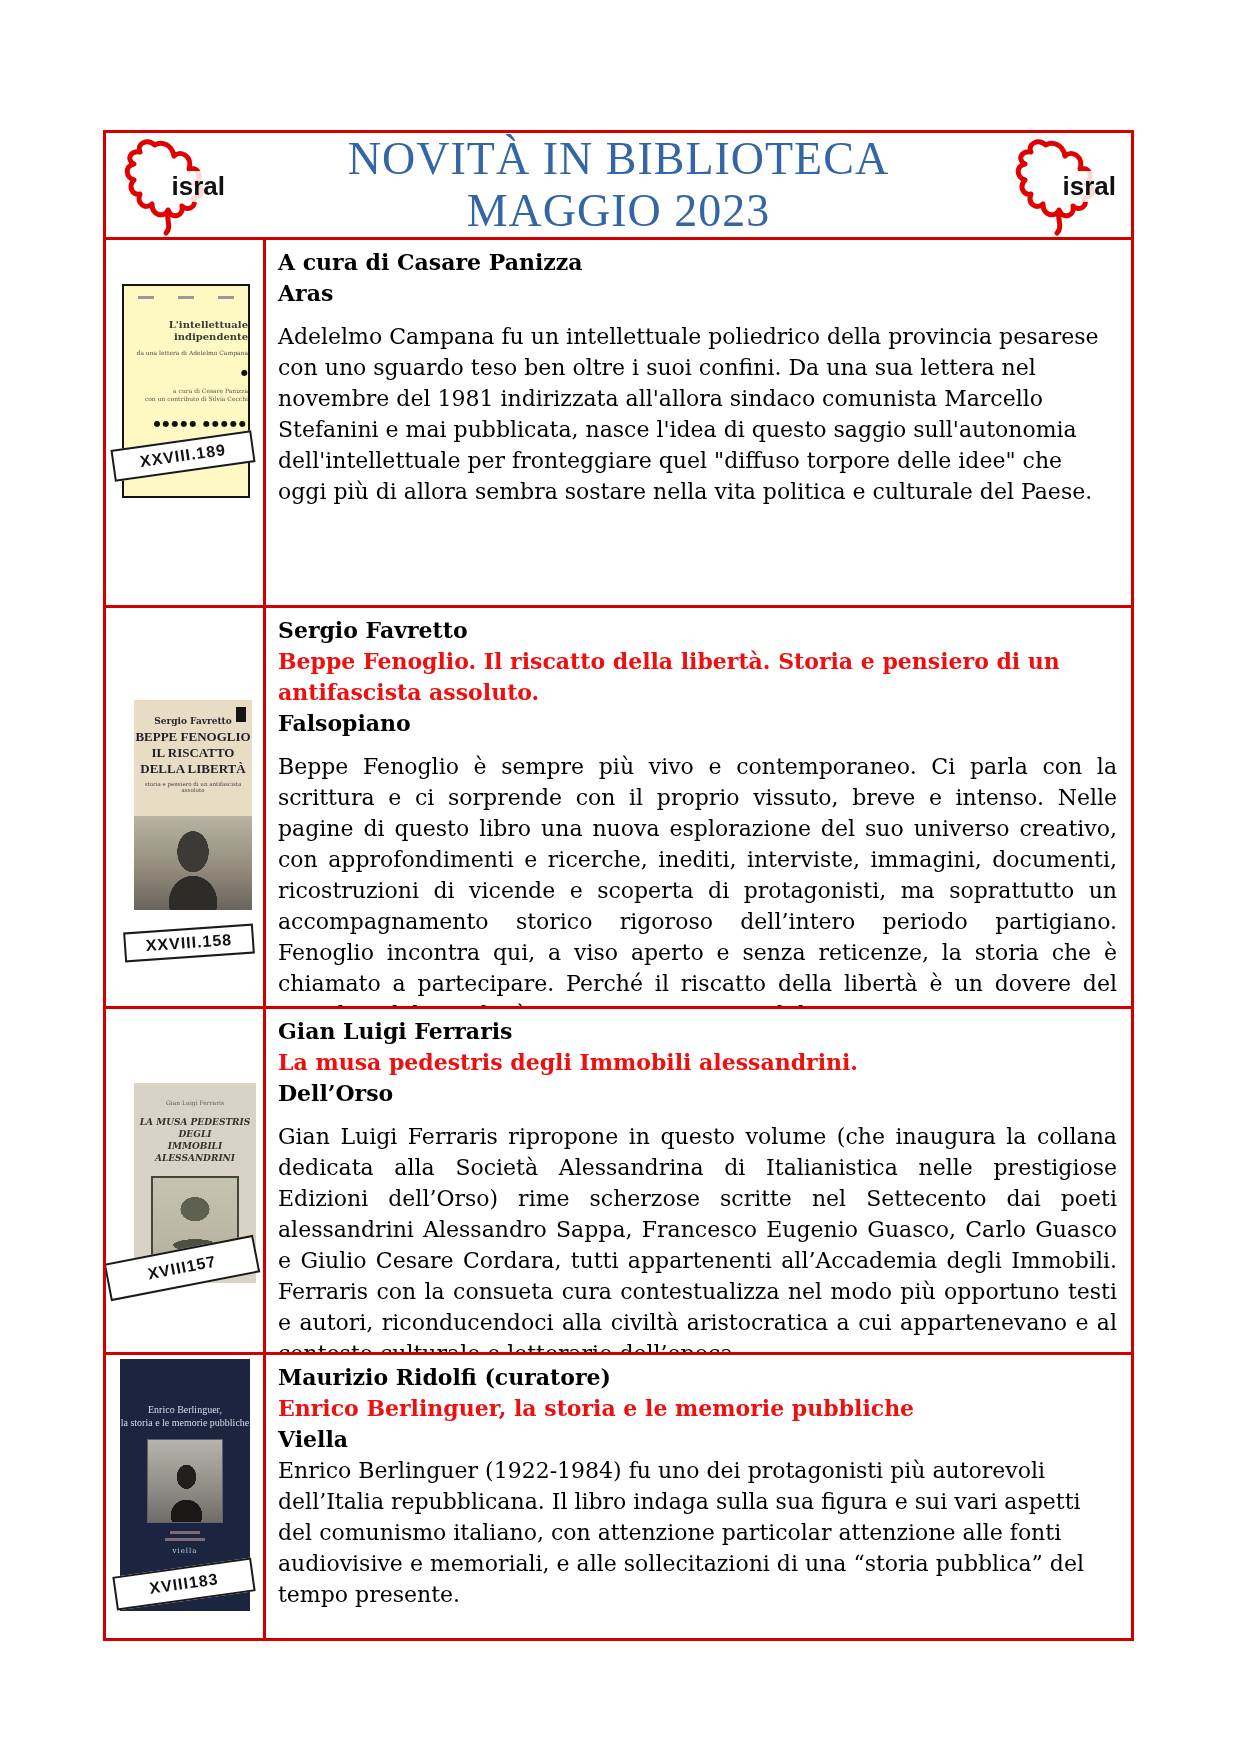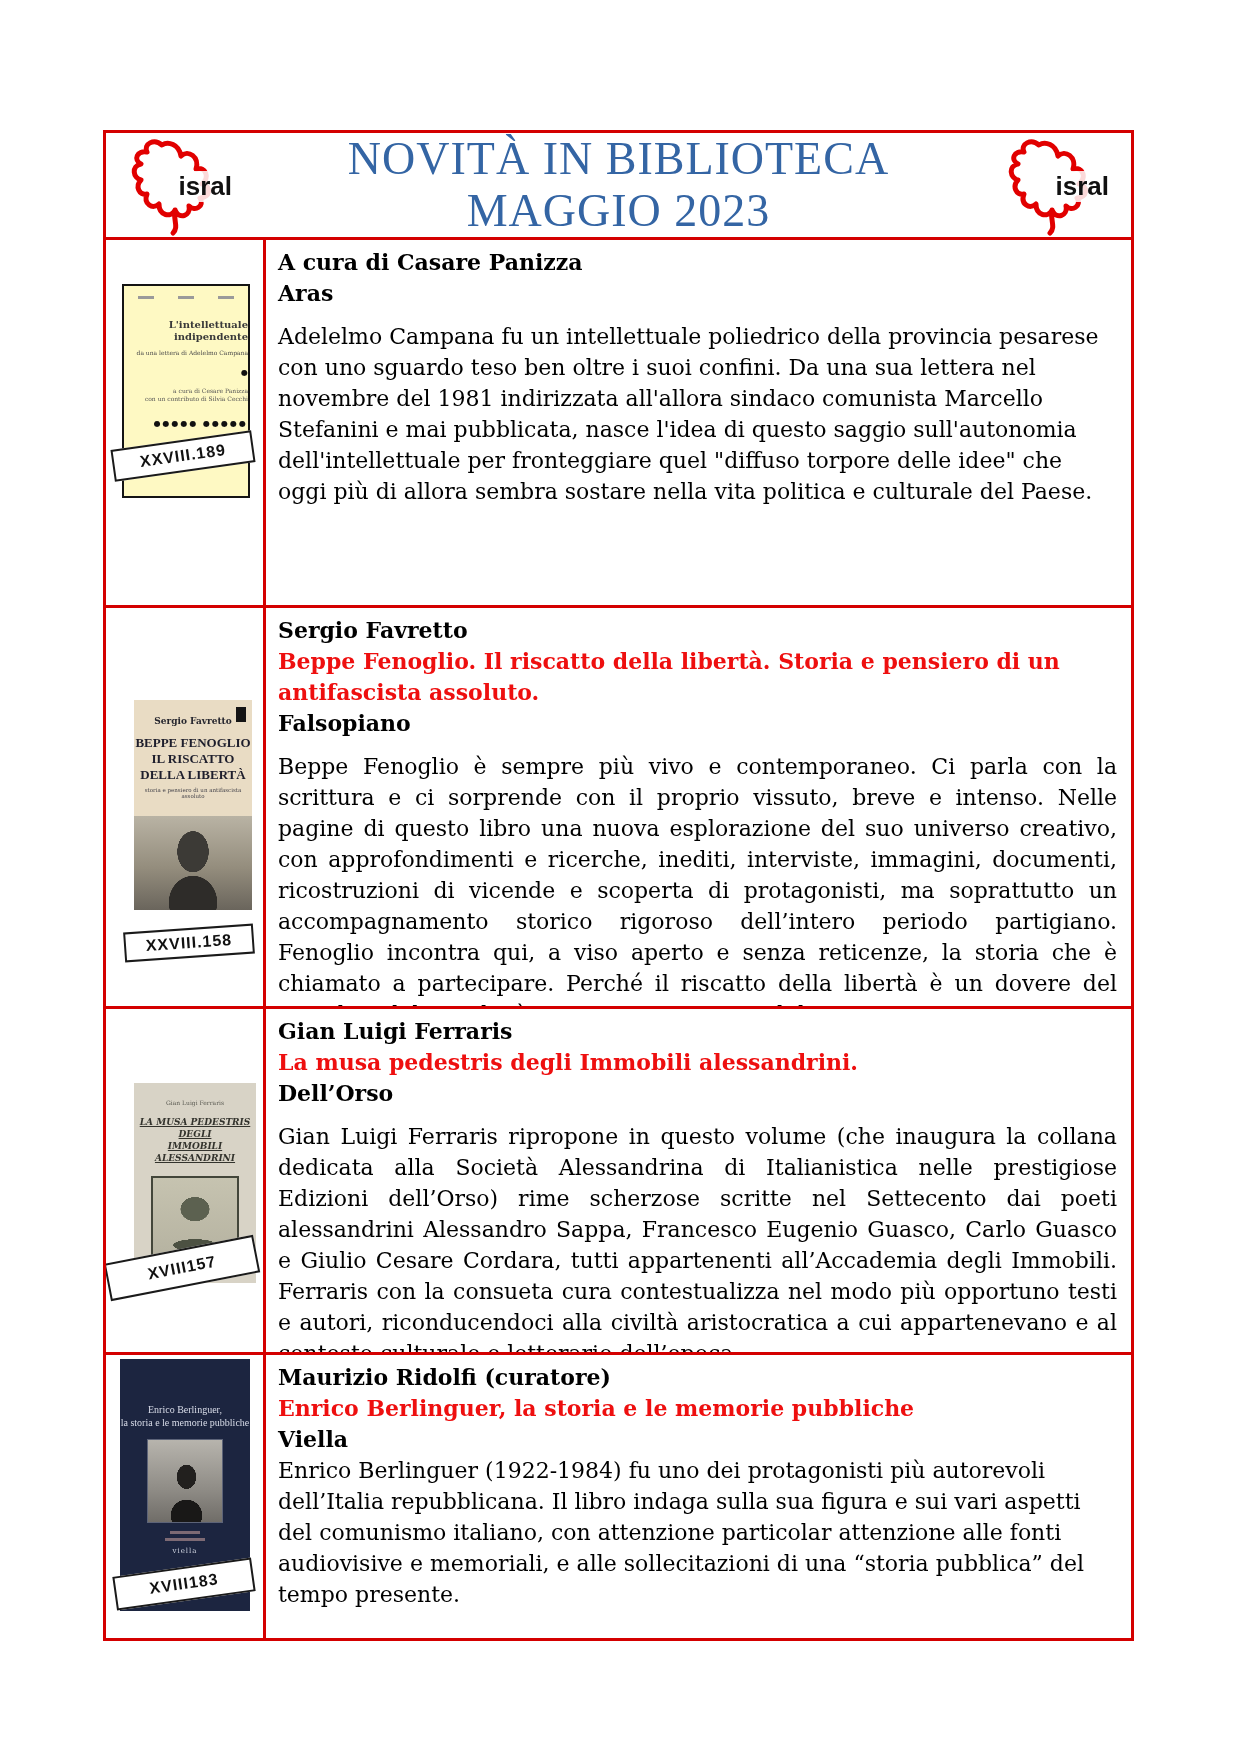--- a/index.html
+++ b/index.html
@@ -2,21 +2,21 @@
 <html><head>
 <meta charset="utf-8">
 <style>
   * { margin:0; padding:0; box-sizing:border-box; }
   html,body { width:1241px; height:1755px; background:#ffffff; }
   body { position:relative; font-family:"DejaVu Serif", serif; color:#000; }
 
   .doc-table { position:absolute; left:103px; top:130px; width:1031px; border:3px solid #d40000; background:#fff; }
 
   
-  .header-row { height:104px; display:flex; align-items:center; justify-content:space-between; padding:0 20px; }
+  .header-row { height:104px; display:flex; align-items:center; justify-content:space-between; padding:0 13px; }
   .header-title { text-align:center; color:#3465a4; font-family:"Liberation Serif", serif; font-size:46px; line-height:52px; letter-spacing:1px; flex:1; }
   .logo { position:relative; width:108px; height:100px; flex-shrink:0; }
   .logo svg { position:absolute; left:0; top:0; }
   .logo-text { position:absolute; right:0px; top:36px; font-family:"Liberation Sans", sans-serif; font-weight:bold; font-size:26px; color:#111; background:rgba(255,255,255,.85); padding:0 2px; }
 
   
   .book-row { display:flex; border-top:3px solid #d40000; overflow:hidden; }
   .r1 { height:368px; } .r2 { height:401px; } .r3 { height:346px; } .r4 { height:286px; }
   .cell-left { width:160px; flex-shrink:0; border-right:3px solid #d40000; position:relative; }
   .cell-right { flex:1; padding:7px 14px 8px 12px; overflow:hidden; }
@@ -43,32 +43,32 @@
   .c1-title { margin-top:20px; font-size:10px; font-weight:bold; color:#3a3a3a; line-height:12px; }
   .c1-sub { margin-top:6px; font-size:6px; color:#4a4a4a; }
   .c1-dot { margin-top:12px; font-size:8px; color:#111; }
   .c1-credits { margin-top:10px; font-size:6px; color:#555; line-height:8px; }
   .c1-dots { margin-top:16px; font-size:8px; letter-spacing:2px; color:#111; }
 
   
   .cover2 { left:28px; top:92px; width:118px; height:210px; background:#e9dcc4; text-align:center; }
   .c2-logo { position:absolute; top:7px; right:6px; width:10px; height:15px; background:#141414; }
   .c2-author { margin-top:16px; font-size:9px; font-weight:bold; color:#26262e; }
-  .c2-title { margin-top:9px; font-family:"Liberation Serif", serif; font-weight:bold; font-size:13px; line-height:16px; color:#1e1e2c; }
+  .c2-title { margin-top:3px; font-family:"Liberation Serif", serif; font-weight:bold; font-size:13px; line-height:16px; color:#1e1e2c; }
   .c2-sub { margin-top:4px; font-size:5.5px; color:#44434a; }
   .c2-photo { position:absolute; bottom:0; left:0; width:100%; height:94px;
     background:
       radial-gradient(ellipse 26px 34px at 50% 38%, #3c3a36 0 60%, transparent 61%),
       radial-gradient(ellipse 40px 44px at 50% 92%, #2e2c29 0 60%, transparent 61%),
       linear-gradient(180deg,#b9b3a4 0%, #948d7d 55%, #6a655c 100%); }
 
   
   .cover3 { left:28px; top:74px; width:122px; height:200px; background:#d8d3c6; text-align:center; }
   .c3-author { margin-top:16px; font-size:6px; color:#5a5a52; }
-  .c3-title { margin-top:10px; font-size:9px; font-style:italic; font-weight:bold; color:#33332d; line-height:12px;text-decoration:underline; }
+  .c3-title { margin-top:10px; font-size:9px; font-style:italic; font-weight:bold; color:#33332d; line-height:12px; }
   .c3-art { margin:12px auto 0; width:88px; height:86px; border:2px solid #43463a;
     background:
       radial-gradient(ellipse 24px 20px at 50% 38%, #5c6150 0 60%, transparent 61%),
       radial-gradient(ellipse 36px 10px at 50% 82%, #4c5142 0 60%, transparent 61%),
       linear-gradient(180deg,#c6c3b0, #b5b2a0); }
   .c3-credits { margin-top:10px; }
   .c3-credits span { display:block; margin:3px auto 0; height:3px; background:#8e8a7c; }
   .c3-credits span:nth-child(1){ width:34px; } .c3-credits span:nth-child(2){ width:44px; }
 
   

